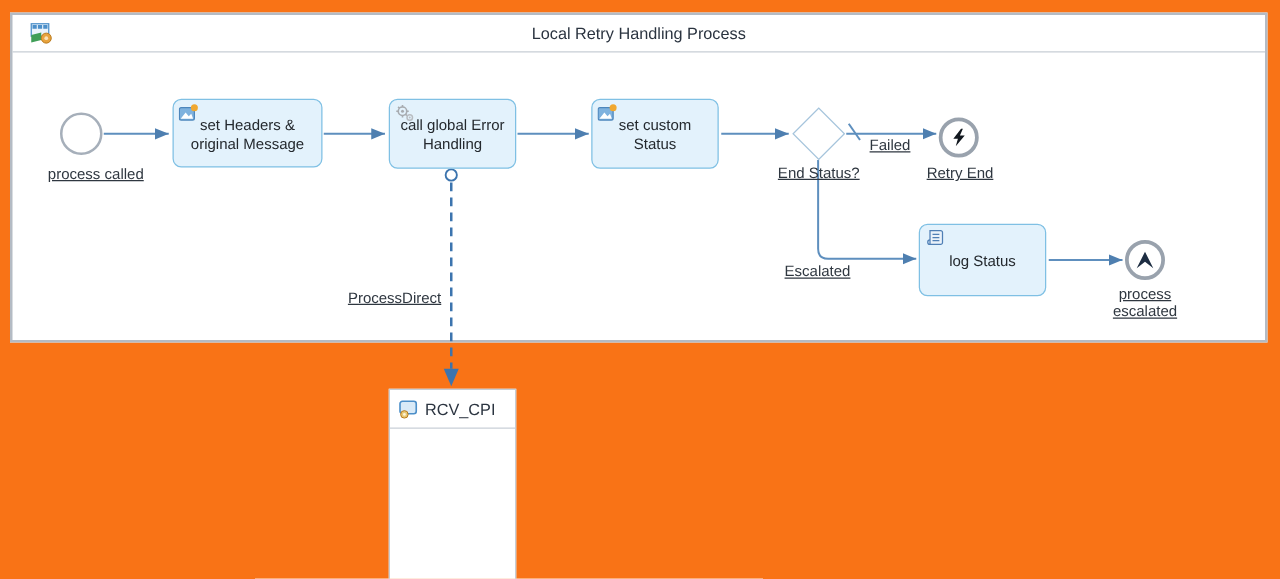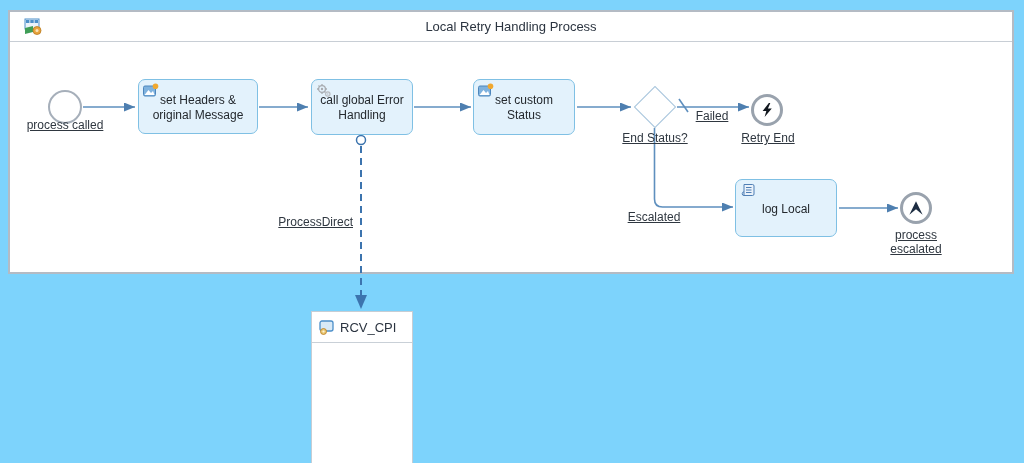--- a/index.html
+++ b/index.html
@@ -1,21 +1,21 @@
 <!DOCTYPE html>
 <html><head>
 <meta charset="utf-8">
 <style>
   * { margin: 0; padding: 0; box-sizing: border-box; }
   html, body { background: #ffffff; }
   body {
     font-family: "Liberation Sans", sans-serif;
     width: 1024px; height: 463px; position: relative; overflow: hidden;
   }
-  #canvas { position: absolute; inset: 0; width: 1024px; height: 463px; background: #7dd3fc; }
+  #canvas { position: absolute; inset: 0; width: 1024px; height: 463px; background: #f97316; }
 
   
   .pool {
     position: absolute; left: 8px; top: 10px; width: 1006px; height: 264px;
     border: 2px solid #b4bbc4; background: #ffffff;
   }
   .pool-header {
     position: absolute; left: 0; top: 0; right: 0; height: 30px;
     border-bottom: 1px solid #c8ced5;
     display: flex; align-items: center;
@@ -61,21 +61,21 @@
     height: 31px; border-bottom: 1px solid #c9d0d7;
     display: flex; align-items: center; gap: 5px; padding-left: 7px;
     font-size: 13px; color: #2b3440;
   }
 
   .label {
     position: absolute; font-size: 12px; color: #2f3740; text-align: center;
     line-height: 1.2;
     text-decoration: underline;
   }
-  .label.right { text-align: right; }
+  .label.right { text-align: right; margin-top: 16px; }
 </style>
 </head>
 <body>
 
 <div id="canvas">
 
   <div class="pool">
     <div class="pool-header">
       <svg class="pool-icon" viewBox="0 0 20 18">
         <rect x="1" y="1" width="14" height="10" fill="#eaf3fb" stroke="#4c8fc9" stroke-width="1"></rect>
@@ -103,21 +103,21 @@
     <line class="flow" x1="677" y1="107" x2="749" y2="107" marker-end="url(#arr)"></line>
     <line class="flow" x1="679" y1="99" x2="688" y2="112"></line>
     <path class="flow" d="M654.5,128 L654.5,199 Q654.5,207 662.5,207 L733,207" marker-end="url(#arr)"></path>
     <line class="flow" x1="839" y1="208" x2="898" y2="208" marker-end="url(#arr)"></line>
     <line class="dashed" x1="361" y1="146" x2="361" y2="295"></line>
     <polygon points="355,295 367,295 361,309" fill="#3c74ae"></polygon>
     <circle cx="361" cy="140" r="4.5" fill="#ffffff" stroke="#3c74ae" stroke-width="1.5"></circle>
   </svg>
 
   <div class="event-circle" style="left:48px; top:90px;"></div>
-  <div class="label" style="left:15px; top:118px; width:100px;">process called</div>
+  <div class="label" style="left:15px; top:132px; width:100px;text-align:right;">process called</div>
 
   <div class="task" style="left:138px; top:79px; width:120px; height:55px;">
     <svg class="node-icon" viewBox="0 0 16 15">
       <rect x="0.5" y="3" width="12" height="10" rx="1.5" fill="#7fb2de" stroke="#4d86bc" stroke-width="1"></rect>
       <polygon points="1.5,12 5.5,7 8,10 10,8 11.5,12" fill="#ffffff"></polygon>
       <circle cx="12.5" cy="3.2" r="2.8" fill="#f0a830"></circle>
     </svg>
     <span>set Headers &amp; original Message</span>
   </div>
 
@@ -163,21 +163,21 @@
   <div class="label" style="left:624px; top:210px; width:60px;">Escalated</div>
 
   <div class="task" style="left:735px; top:179px; width:102px; height:58px;">
     <svg class="node-icon" viewBox="0 0 16 15">
       <path d="M4,1.5 H12.5 A1.5,1.5 0 0 1 14,3 V11 A1.5,1.5 0 0 1 12.5,12.5 H4 Z" fill="#eaf2fa" stroke="#4f7fb5" stroke-width="1"></path>
       <line x1="6" y1="4.5" x2="11.5" y2="4.5" stroke="#4f7fb5" stroke-width="1"></line>
       <line x1="6" y1="7" x2="11.5" y2="7" stroke="#4f7fb5" stroke-width="1"></line>
       <line x1="6" y1="9.5" x2="11.5" y2="9.5" stroke="#4f7fb5" stroke-width="1"></line>
       <path d="M4,12.5 A1.8,1.8 0 0 1 2.2,10.7 A1.8,1.8 0 0 1 4,8.9" fill="none" stroke="#4f7fb5" stroke-width="1"></path>
     </svg>
-    <span>log Local</span>
+    <span>log Status</span>
   </div>
 
   <div class="end-ring" style="left:900px; top:192px;">
     <svg width="16" height="16" viewBox="0 0 14 14">
       <polygon points="7,1.2 12.8,12.8 7,8.2 1.2,12.8" fill="#1d2d42"></polygon>
     </svg>
   </div>
   <div class="label" style="left:884px; top:228px; width:64px;">process escalated</div>
 
   <div class="label right" style="left:265px; top:215px; width:88px;">ProcessDirect</div>

